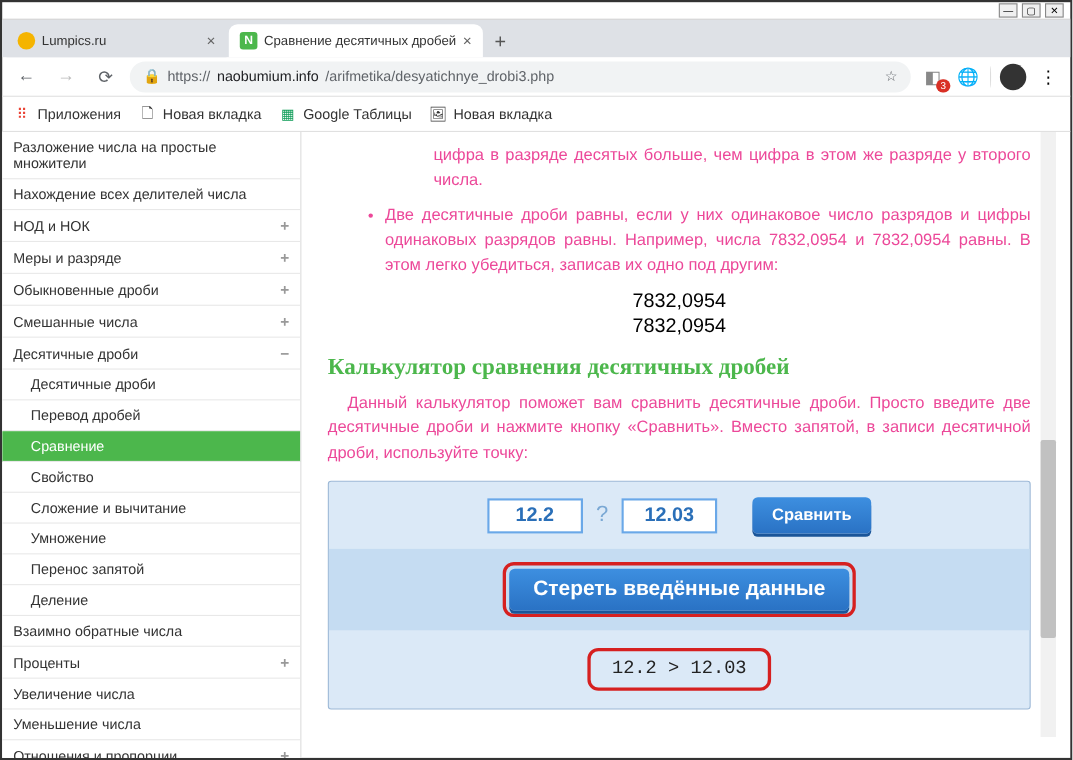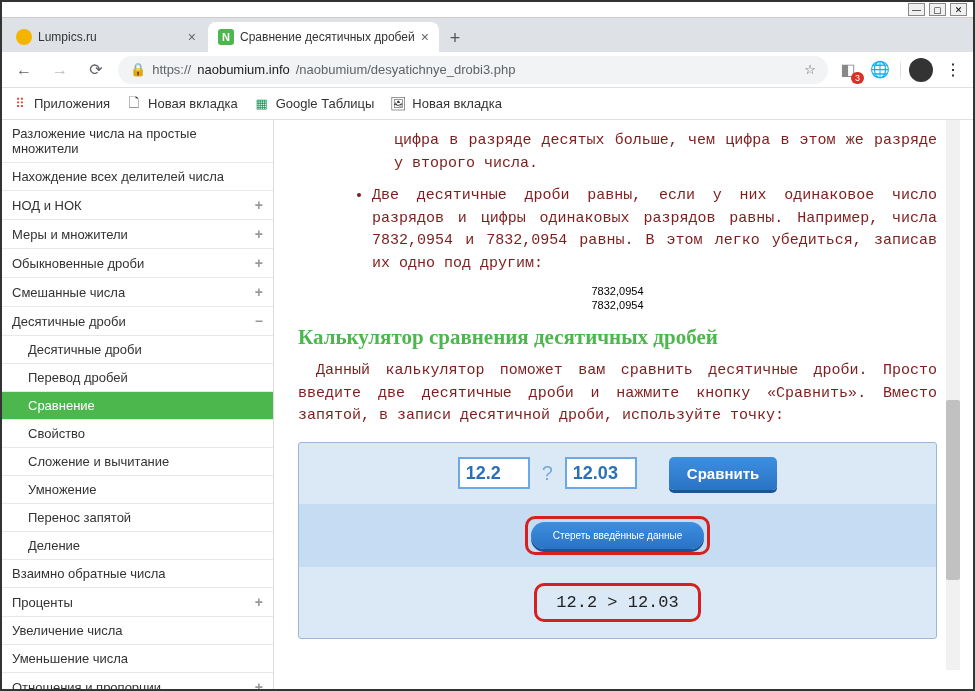--- a/index.html
+++ b/index.html
@@ -34,33 +34,33 @@
 .page { display: flex; height: calc(100% - 118px); }
 
 .sidebar { width: 272px; border-right: 1px solid #ddd; overflow: hidden; font-size: 13px; background: #fff; }
 .side-item { padding: 6px 10px; border-bottom: 1px solid #e8e8e8; display: flex; justify-content: space-between; align-items: center; color: #333; }
 .side-item.sub { padding-left: 26px; }
 .side-item.active { background: #4cb74c; color: #fff; }
 .side-plus { color: #999; font-size: 14px; font-weight: bold; }
 
 .content { flex: 1; padding: 10px 36px 10px 24px; overflow: hidden; position: relative; }
 .content ul { list-style: disc; margin-left: 28px; }
-.content p, .content li { font-family: Liberation Mono, monospace; font-size: 15px; line-height: 1.5; color: #7f1d1d; text-align: justify; }
+.content p, .content li { font-family: Liberation Sans, sans-serif; font-size: 15px; line-height: 1.5; color: #ec4899; text-align: justify; }
 .content li { margin-bottom: 10px; }
-.center-block { text-align: center; margin: 8px 0; font-size: 11px; }
+.center-block { text-align: center; margin: 8px 0; font-size: 18px; }
 .calc-title { color: #4cb74c; font-size: 21px; font-weight: bold; margin: 14px 0 10px; font-family: 'Comic Sans MS', cursive; }
 .indent { text-indent: 18px; }
 
 .calc-box { background: #dbe9f7; border: 1px solid #9cb8d6; margin-top: 14px; border-radius: 3px; }
 .calc-row1 { display: flex; align-items: center; justify-content: center; gap: 12px; padding: 14px 0; }
-.num-input { width: 72px; height: 32px; border: 2px solid #6aa8e8; font-size: 18px; color: #2a6fb8; text-align: left; padding: 0 6px; background: #fff; font-weight:bold;}
+.num-input { width: 87px; height: 32px; border: 2px solid #6aa8e8; font-size: 18px; color: #2a6fb8; text-align: center; padding: 0 6px; background: #fff; font-weight:bold;}
 .qmark { color: #7aa8d4; font-size: 20px; }
 .compare-btn { background: linear-gradient(#3d8fe0, #2a72c4); color: #fff; border: none; border-radius: 5px; padding: 8px 18px; font-size: 15px; box-shadow: 0 3px 0 #1a5599; font-weight:bold;text-align:center;}
 .calc-row2 { background: #c5dcf2; padding: 12px 0; text-align: center; }
-.erase-btn { background: linear-gradient(#3d8fe0, #2a72c4); color: #fff; border: none; border-radius: 16px; padding: 8px 22px; font-size: 10px; box-shadow: 0 3px 0 #1a5599; font-weight:normal;}
+.erase-btn { background: linear-gradient(#3d8fe0, #2a72c4); color: #fff; border: none; border-radius: 5px; padding: 8px 22px; font-size: 19px; box-shadow: 0 3px 0 #1a5599; font-weight:bold;}
 .hl-red { border: 3px solid #d62020; border-radius: 10px; padding: 3px; display: inline-block; }
 .calc-row3 { padding: 16px 0; text-align: center; }
 .result-text { font-family: 'Courier New', monospace; font-size: 17px; color: #222; padding: 4px 16px; display: inline-block; }
 
 .scrollbar { position: absolute; right: 15px; top: 120px; width: 14px; height: 550px; background: #f1f1f1; }
 .scroll-thumb { width: 100%; height: 180px; background: #c1c1c1; border-radius: 2px; position: absolute; top: 280px; }
 </style>
 </head>
 <body>
 
@@ -87,21 +87,21 @@
 </div>
 
 <div class="addr-bar">
   <div class="nav-btn">←</div>
   <div class="nav-btn disabled">→</div>
   <div class="nav-btn">⟳</div>
   <div class="url-field">
     <span>🔒</span>
     <span class="url-sec">https://</span>
         <span class="url-host">naobumium.info</span>
-        <span class="url-sec">/naobumium/desyatichnye_drobi3.php</span>
+        <span class="url-sec">/arifmetika/desyatichnye_drobi3.php</span>
     <span style="margin-left:auto">☆</span>
   </div>
   <div class="tool-icon" style="position:relative">
     <span style="color:#888">◧</span>
     <span class="ext-badge" style="position:absolute;bottom:-2px;right:-4px">3</span>
   </div>
   <div class="tool-icon" style="color:#4285f4">🌐</div>
   <div class="tool-icon" style="width:1px;background:#ddd;height:20px"></div>
   <div class="tool-icon avatar"></div>
   <div class="tool-icon">⋮</div>
@@ -132,21 +132,21 @@
           <span>Разложение числа на простые множители</span>
         </div>
         <div class="side-item">
           <span>Нахождение всех делителей числа</span>
         </div>
         <div class="side-item">
           <span>НОД и НОК</span>
           <span class="side-plus">+</span>
         </div>
         <div class="side-item">
-          <span>Меры и множители</span>
+          <span>Меры и разряде</span>
           <span class="side-plus">+</span>
         </div>
         <div class="side-item">
           <span>Обыкновенные дроби</span>
           <span class="side-plus">+</span>
         </div>
         <div class="side-item">
           <span>Смешанные числа</span>
           <span class="side-plus">+</span>
         </div>
@@ -181,21 +181,21 @@
         </div>
       </div>
 
   <div class="content">
     <ul>
       <li style="list-style:none;margin-left:0">
             <p style="margin-left:68px">цифра в разряде десятых больше, чем цифра в этом же разряде у второго числа.</p>
           </li>
     </ul>
     <ul style="margin-top:10px">
-      <li style="margin-left:46px"><span>Две десятичные дроби равны, если у них одинаковое число разрядов и цифры одинаковых разрядов равны. Например, числа 7832,0954 и 7832,0954 равны. В этом легко убедиться, записав их одно под другим:</span></li>
+      <li style="margin-left:24px"><span>Две десятичные дроби равны, если у них одинаковое число разрядов и цифры одинаковых разрядов равны. Например, числа 7832,0954 и 7832,0954 равны. В этом легко убедиться, записав их одно под другим:</span></li>
     </ul>
     <div class="center-block">7832,0954</div>
     <div class="center-block" style="margin-top:-6px">7832,0954</div>
 
     <h2 class="calc-title">Калькулятор сравнения десятичных дробей</h2>
     <p class="indent">Данный калькулятор поможет вам сравнить десятичные дроби. Просто введите две десятичные дроби и нажмите кнопку «Сравнить». Вместо запятой, в записи десятичной дроби, используйте точку:</p>
 
     <div class="calc-box">
       <div class="calc-row1">
         <input class="num-input" value="12.2" style="">

